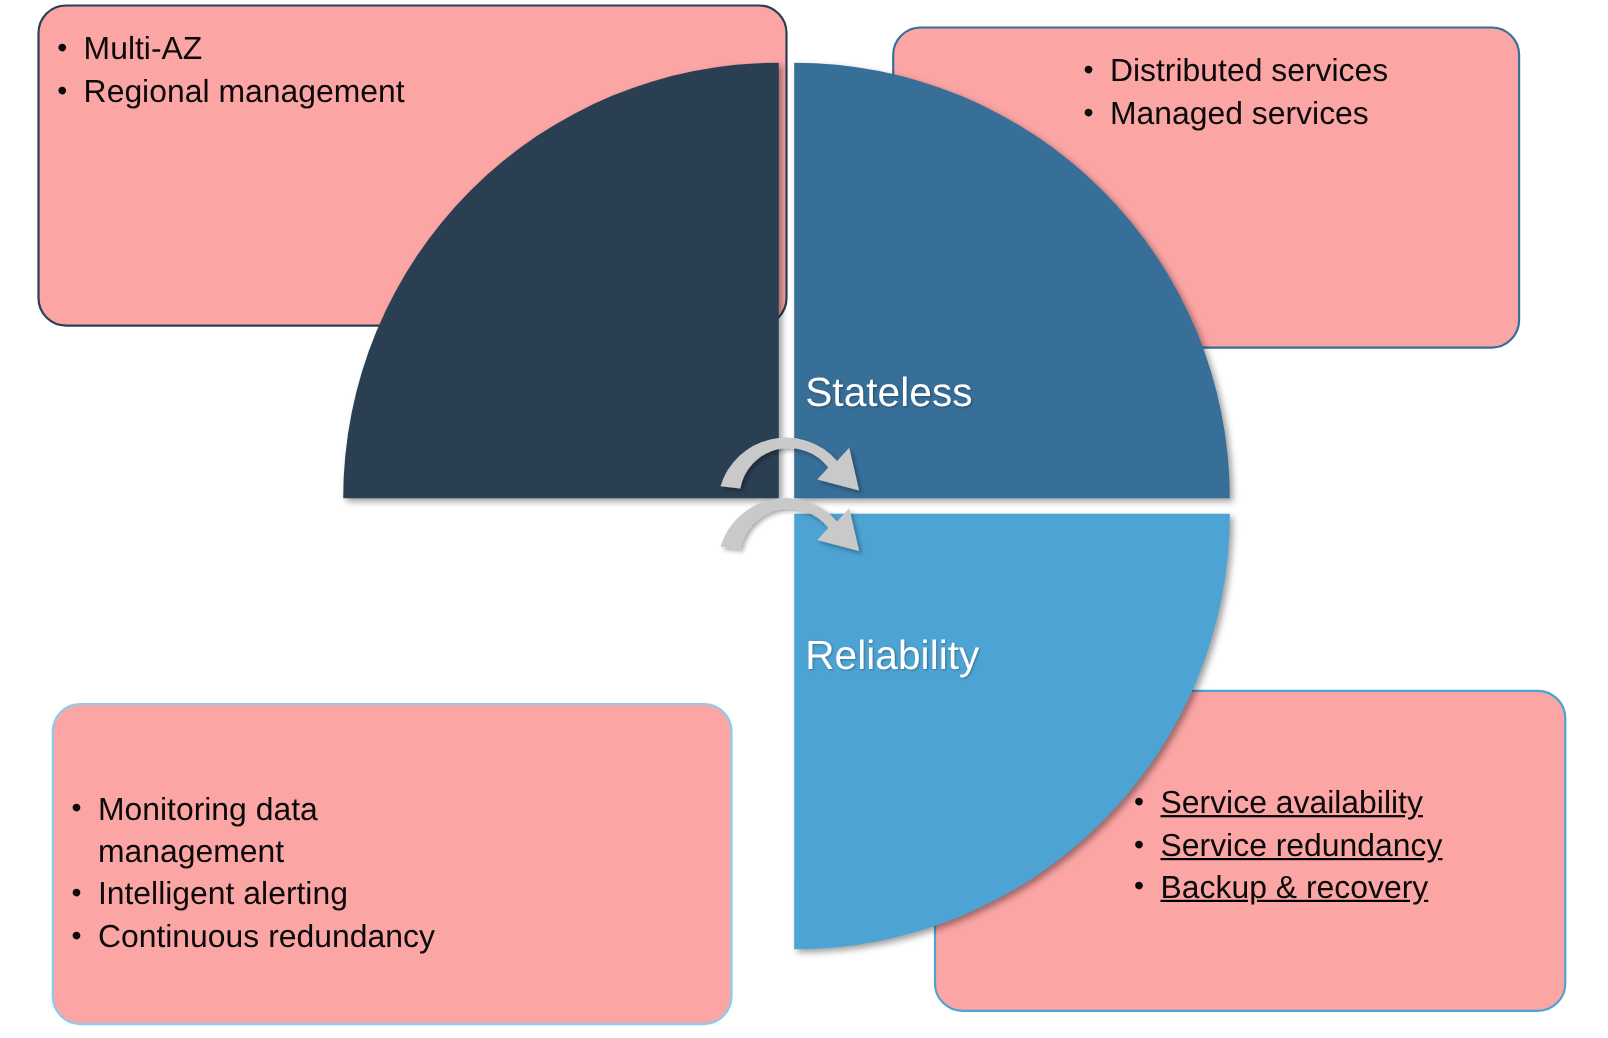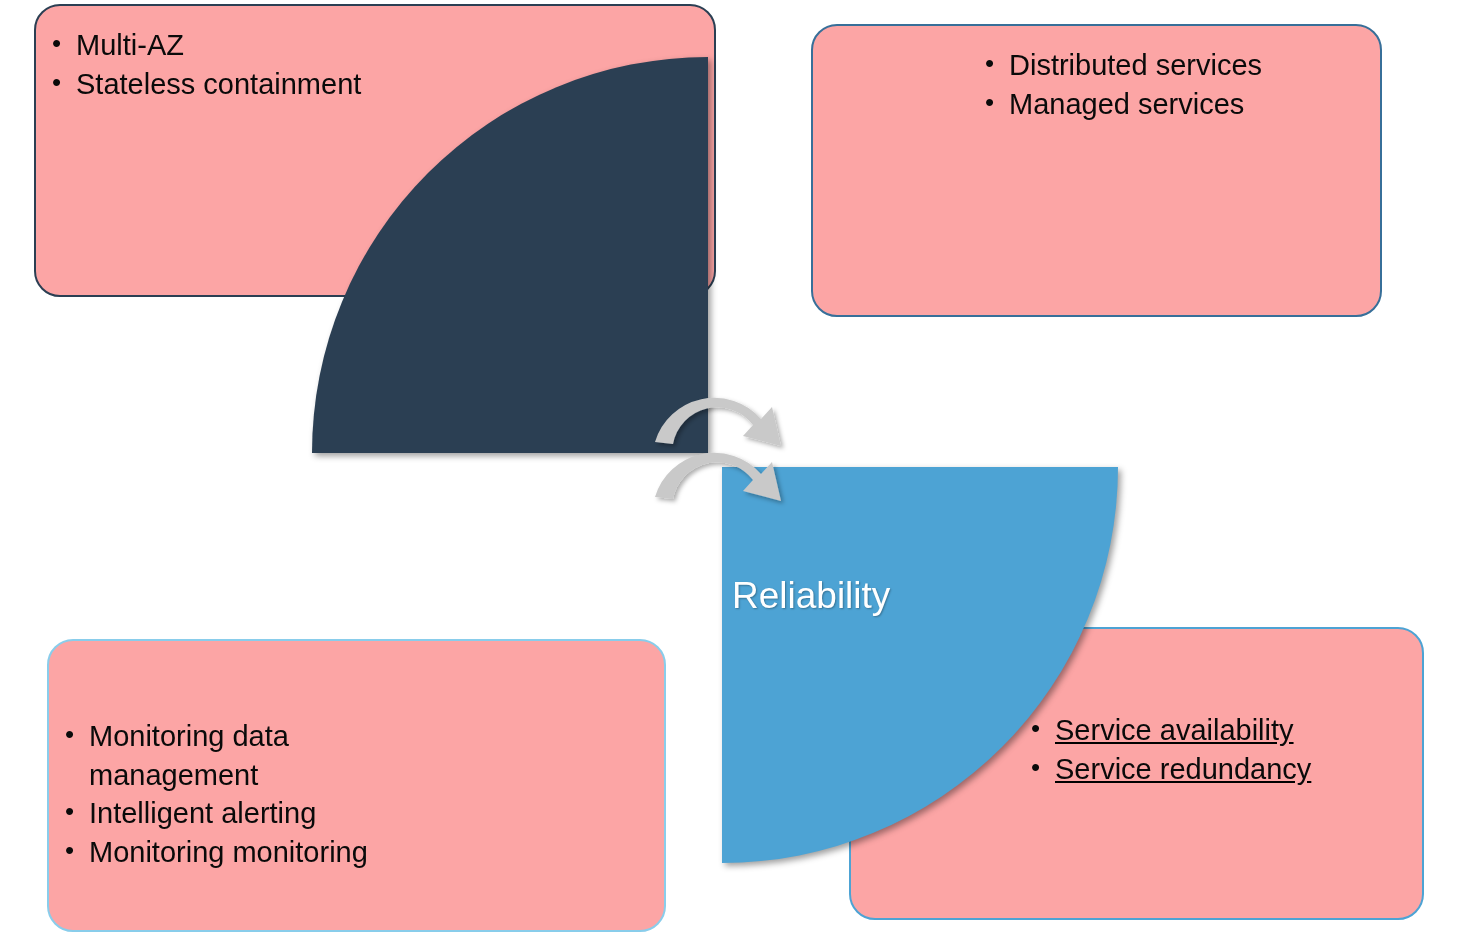--- a/index.html
+++ b/index.html
@@ -99,55 +99,62 @@
     z-index:12;
     pointer-events:none;
   }
 </style>
 </head>
 <body>
 
 <div class="callout" id="box-tl">
   <ul>
     <li>Multi-AZ</li>
-    <li>Stateless containment</li>
+    <li>Regional management</li>
   </ul>
 </div>
 
 <div class="callout" id="box-tr">
   <ul>
     <li>Distributed services</li>
     <li>Managed services</li>
   </ul>
 </div>
 
 <div class="callout" id="box-bl">
   <ul>
     <li>Monitoring data
 management</li>
     <li>Intelligent alerting</li>
-    <li>Monitoring monitoring</li>
+    <li>Continuous redundancy</li>
   </ul>
 </div>
 
 <div class="callout" id="box-br">
   <ul>
     <li>Service availability</li>
     <li>Service redundancy</li>
+    <li>Backup &amp; recovery</li>
   </ul>
 </div>
 
 <div id="wheel">
 
   <div class="quad" id="q-tl">
     <div class="quad-inner">
       <div class="quad-shape"></div>
     </div>
   </div>
 
+  <div class="quad" id="q-tr">
+    <div class="quad-inner">
+      <div class="quad-shape"></div>
+    </div>
+    <div class="quad-label" id="lbl-tr">Stateless</div>
+  </div>
 
 
   <div class="quad" id="q-br">
     <div class="quad-inner">
       <div class="quad-shape"></div>
     </div>
     <div class="quad-label" id="lbl-br">Reliability</div>
   </div>
 </div>
 

